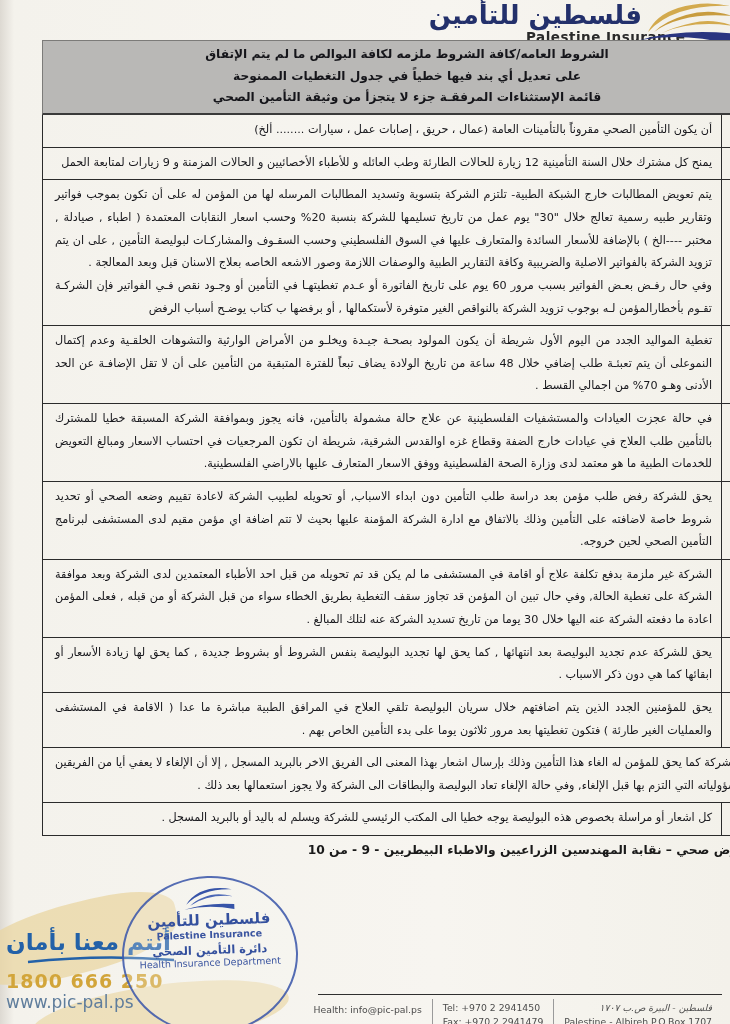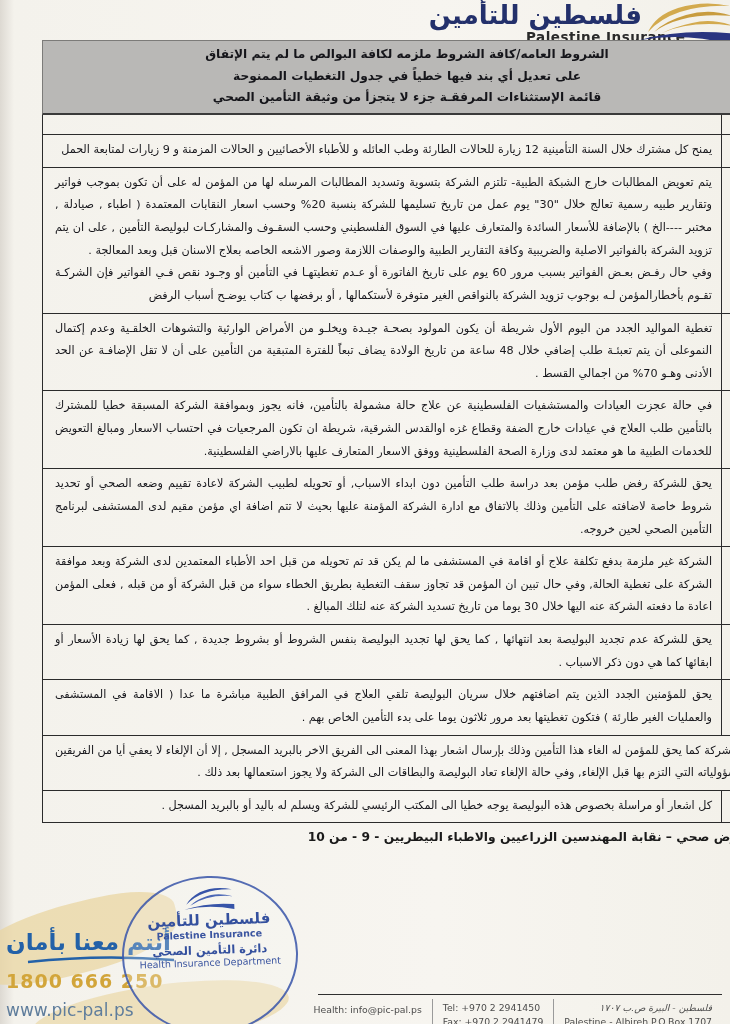--- a/index.html
+++ b/index.html
@@ -107,21 +107,21 @@
     white-space: nowrap; line-height: 1.1;
   }
   .promo-underline { display: block; margin-top: 1px; }
   .promo-phone {
     direction: ltr; text-align: left;
     font-size: 19px; font-weight: bold; color: #d2a53a;
     margin-top: 6px; letter-spacing: 1px;
   }
   .promo-web {
     direction: ltr; text-align: left;
-    font-size: 17px; color: #5f7d9c; margin-top: 8px;
+    font-size: 17px; color: #5f7d9c; margin-top: 0;
   }
 
   
   .stamp {
     position: absolute; left: 122px; top: 876px;
     width: 176px; height: 158px;
     border: 2.6px solid rgba(55, 84, 168, 0.85);
     border-radius: 50%;
     transform: rotate(-2deg);
     background: rgba(247, 246, 242, 0.25);
@@ -172,20 +172,21 @@
 
     <div class="notice-box">
       <div class="notice-line">الشروط العامه/كافة الشروط ملزمه لكافة البوالص ما لم يتم الإتفاق</div>
       <div class="notice-line">على تعديل أي بند فيها خطياً في جدول التغطيات الممنوحة</div>
       <div class="notice-line">قائمة الإستثناءات المرفقـة جزء لا يتجزأ من وثيقة التأمين الصحي</div>
     </div>
 
     <div class="tbl">
       <div class="trow">
         <div class="tcell-num">1</div>
+        <div class="tcell-text">أن يكون التأمين الصحي مقروناً بالتأمينات العامة (عمال ، حريق ، إصابات عمل ، سيارات ........ ألخ)</div>
       </div>
       <div class="trow">
         <div class="tcell-num">2</div>
         <div class="tcell-text">يمنح كل مشترك خلال السنة التأمينية 12 زيارة للحالات الطارئة وطب العائله  و للأطباء الأخصائيين و الحالات المزمنة و 9 زيارات لمتابعة الحمل</div>
       </div>
       <div class="trow">
         <div class="tcell-num">3</div>
         <div class="tcell-text">يتم تعويض المطالبات خارج الشبكة الطبية- تلتزم الشركة بتسوية وتسديد المطالبات المرسله لها من المؤمن له على أن تكون بموجب فواتير وتقارير طبيه رسمية تعالج خلال "30" يوم عمل من تاريخ تسليمها للشركة بنسبة 20% وحسب اسعار النقابات المعتمدة   ( اطباء , صيادلة , مختبر ----الخ ) بالإضافة للأسعار السائدة والمتعارف عليها في السوق الفلسطيني وحسب السقـوف والمشاركـات لبوليصة التأمين , على ان يتم تزويد الشركة بالفواتير الاصلية والضريبية وكافة التقارير الطبية والوصفات اللازمة وصور الاشعه الخاصه بعلاج الاسنان قبل وبعد المعالجة .
 وفي حال رفـض بعـض الفواتير بسبب مرور 60 يوم على تاريخ الفاتورة أو عـدم تغطيتهـا في التأمين أو وجـود نقص فـي الفواتير فإن الشركـة تقـوم بأخطارالمؤمن لـه بوجوب تزويد الشركة بالنواقص الغير متوفرة لأستكمالها , أو برفضها ب كتاب يوضـح أسباب الرفض</div>
       </div>

